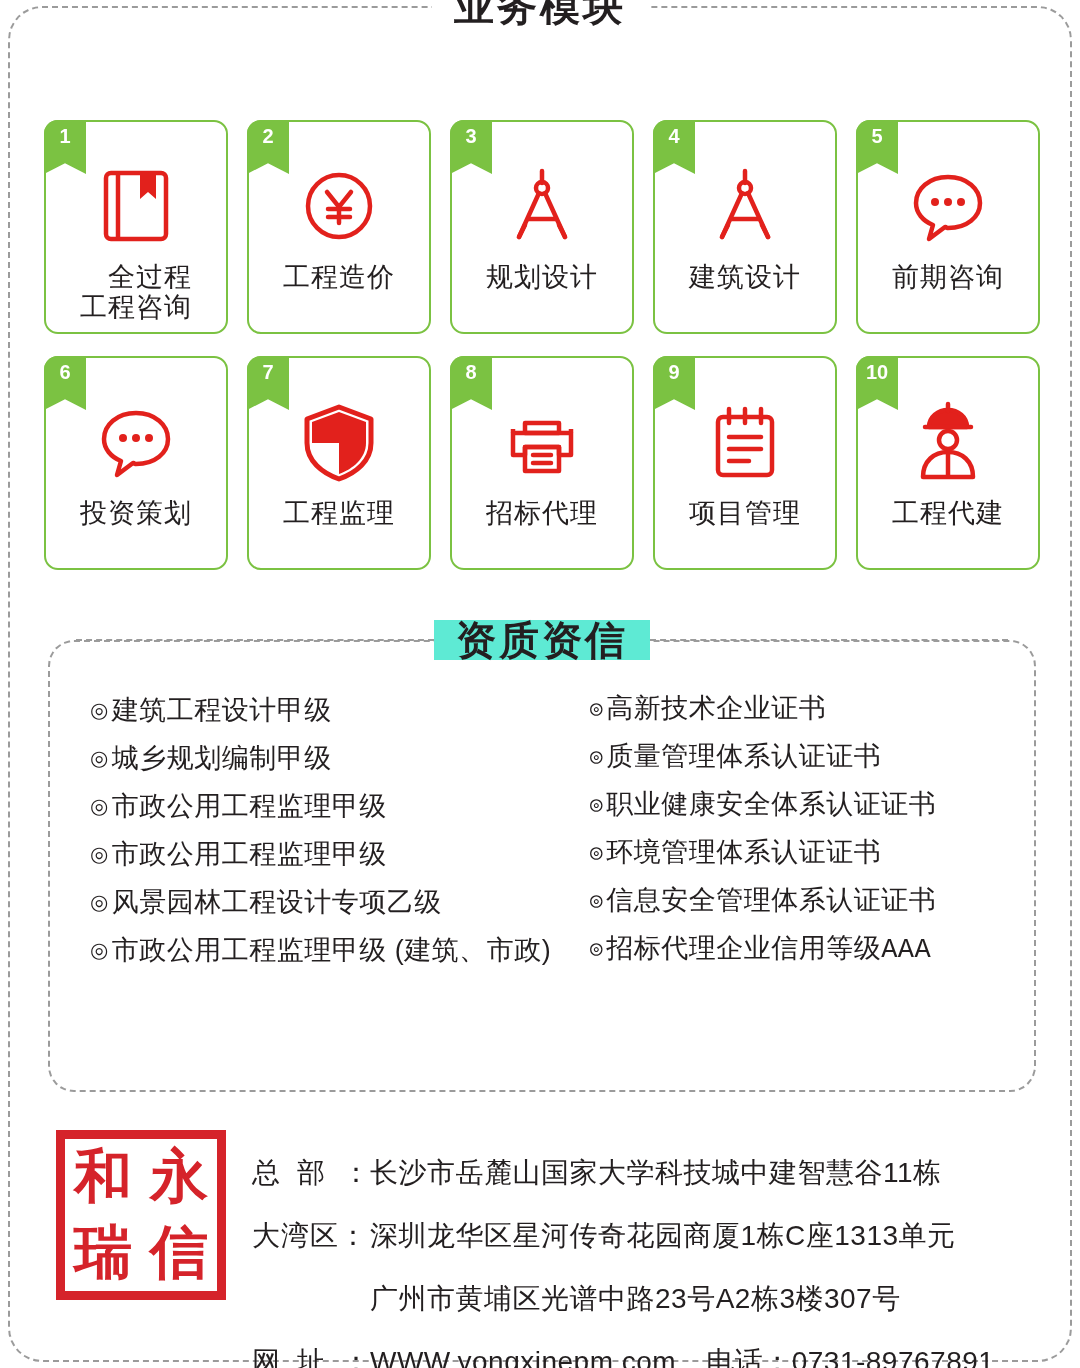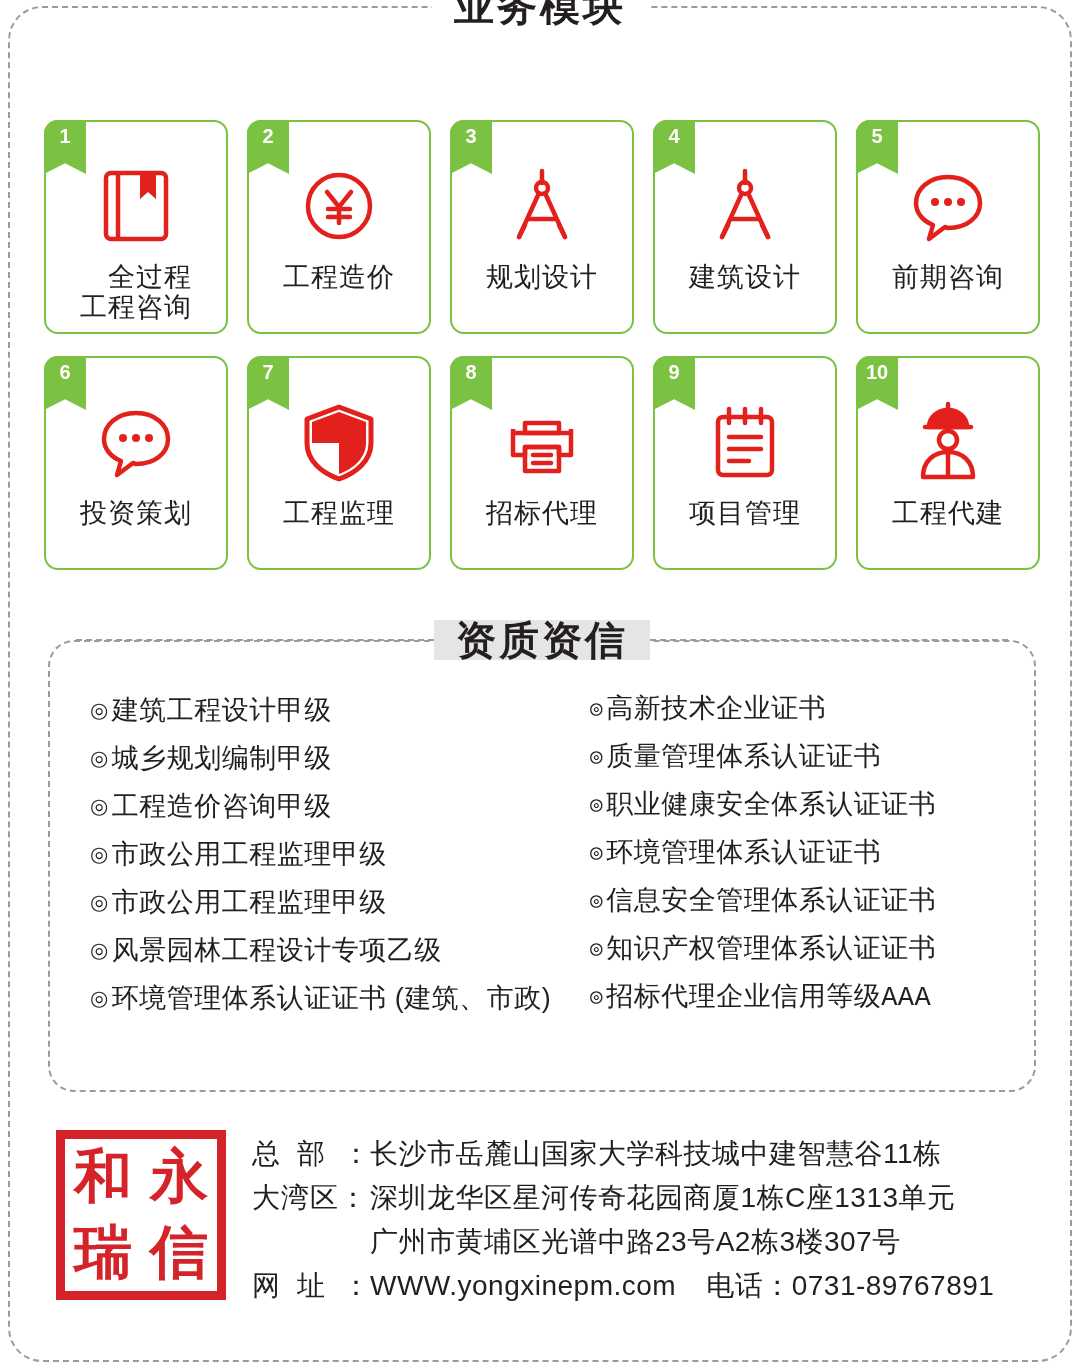--- a/index.html
+++ b/index.html
@@ -115,21 +115,21 @@
     width: 988px; height: 452px;
     border: 2px dashed #9b9b9b;
     border-radius: 26px;
   }
   .quals-head {
     position: absolute;
     left: 0; top: -22px;
     width: 100%;
     padding: 0 26px;
   }
-  .quals-head .title { background: #e5e5e5; text-align: center; }
+  .quals-head .title { background: #5eead4; text-align: center; }
   .quals-body {
     position: absolute;
     left: 0; top: 44px;
     width: 100%;
     padding: 0 34px 0 40px;
     display: flex;
     gap: 25px;
   }
   .qcol { width: 50%; }
   .qcol.right { padding-left: 20px; font-family: Liberation Mono, monospace; }
@@ -189,21 +189,21 @@
   .addr-key {
     width: 118px;
     flex: 0 0 118px;
     letter-spacing: 1px;
   }
   .addr-key.spread {
     display: flex;
     justify-content: space-between;
   }
   .addr-key .colon { letter-spacing: 0; }
-  .addr-val { letter-spacing: 0.5px; }
+  .addr-val { letter-spacing: 0.5px; margin-top: 19px; }
   .addr-val .gap { display: inline-block; width: 30px; }
 </style>
 </head>
 <body>
 
 <div class="page">
 
   <div class="section-head modules-head">
     <div class="rule"></div>
     <div class="title">业务模块</div>
@@ -361,34 +361,32 @@
     <div class="section-head quals-head">
       <div class="rule"></div>
       <div class="title">资质资信</div>
       <div class="rule"></div>
     </div>
 
     <div class="quals-body">
       <div class="qcol left">
         <div class="qitem"><span class="bullet">◎</span><span>建筑工程设计甲级</span></div>
         <div class="qitem"><span class="bullet">◎</span><span>城乡规划编制甲级</span></div>
-        <div class="qitem"><span class="bullet">◎</span><span>工程造价咨询甲级</span></div>
         <div class="qitem"><span class="bullet">◎</span><span>市政公用工程监理甲级</span></div>
         <div class="qitem"><span class="bullet">◎</span><span>市政公用工程监理甲级</span></div>
         <div class="qitem"><span class="bullet">◎</span><span>风景园林工程设计专项乙级</span></div>
-        <div class="qitem"><span class="bullet">◎</span><span>环境管理体系认证证书 (建筑、市政)</span></div>
+        <div class="qitem"><span class="bullet">◎</span><span>市政公用工程监理甲级 (建筑、市政)</span></div>
       </div>
 
       <div class="qcol right">
         <div class="qitem"><span class="bullet">◎</span><span>高新技术企业证书</span></div>
         <div class="qitem"><span class="bullet">◎</span><span>质量管理体系认证证书</span></div>
         <div class="qitem"><span class="bullet">◎</span><span>职业健康安全体系认证证书</span></div>
         <div class="qitem"><span class="bullet">◎</span><span>环境管理体系认证证书</span></div>
         <div class="qitem"><span class="bullet">◎</span><span>信息安全管理体系认证证书</span></div>
-        <div class="qitem"><span class="bullet">◎</span><span>知识产权管理体系认证证书</span></div>
         <div class="qitem"><span class="bullet">◎</span><span>招标代理企业信用等级AAA</span></div>
       </div>
     </div>
   </div>
 
   <div class="footer">
     <div class="seal">
       <span>和</span>
       <span>永</span>
       <span>瑞</span>

